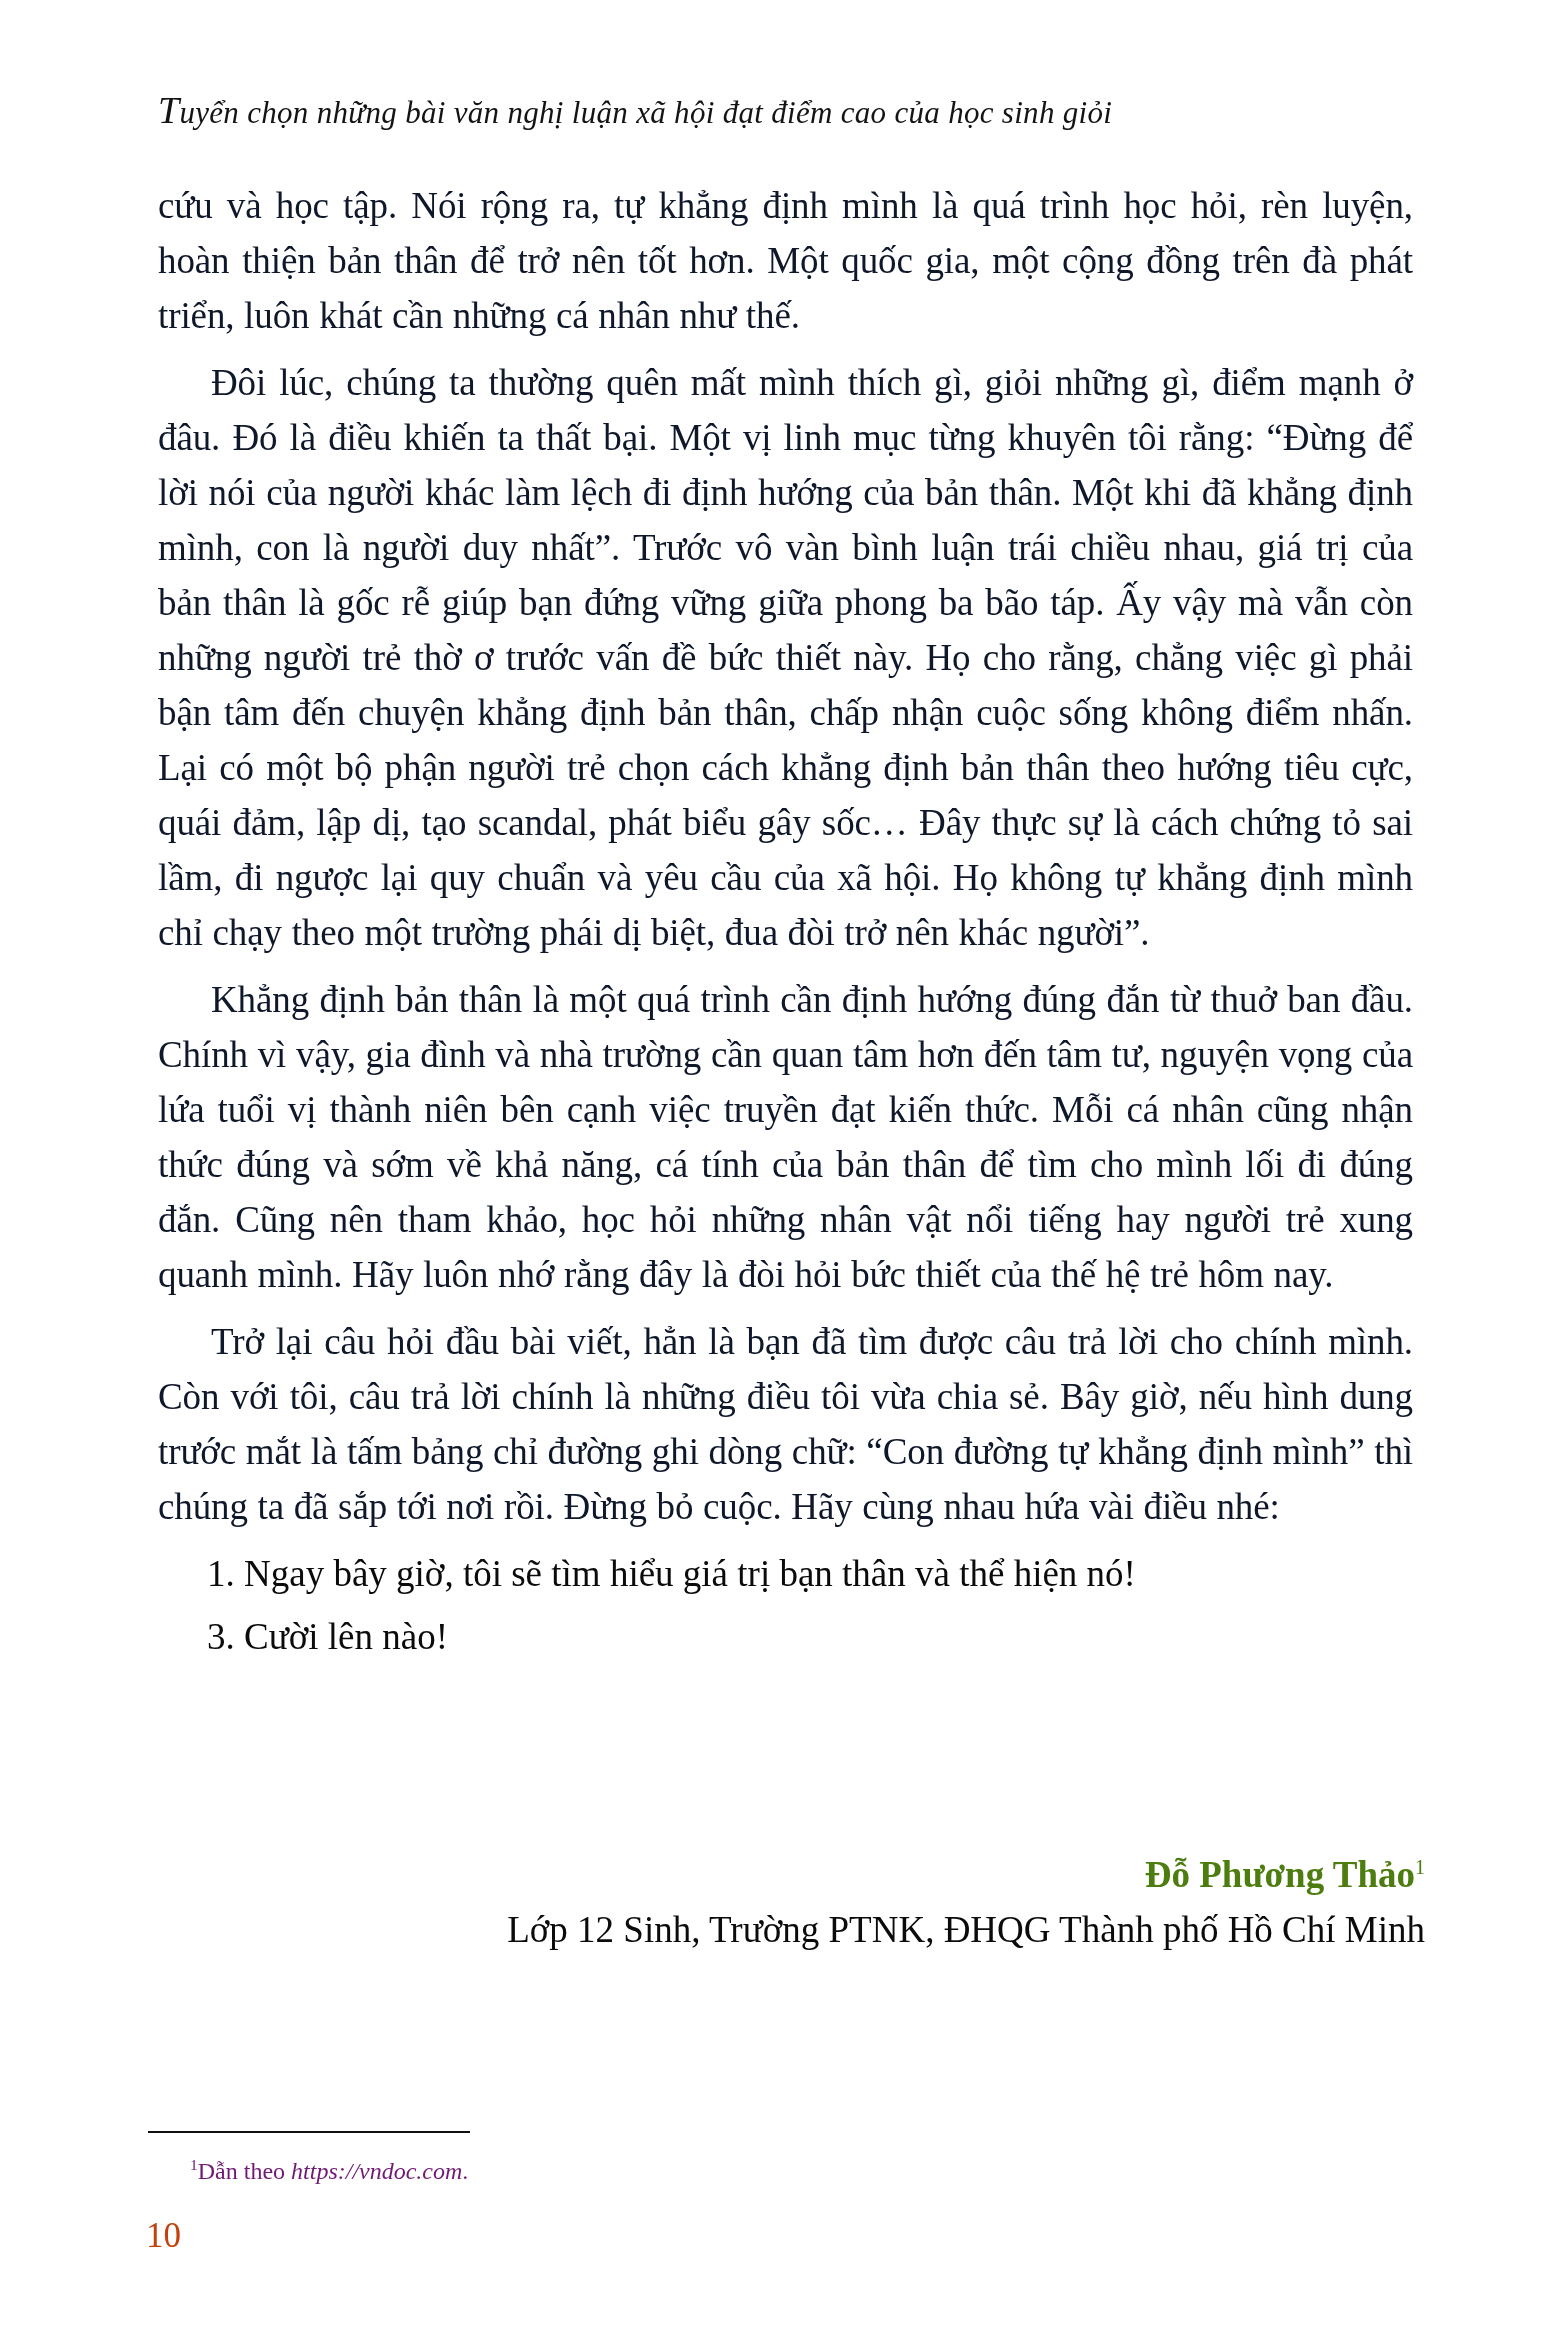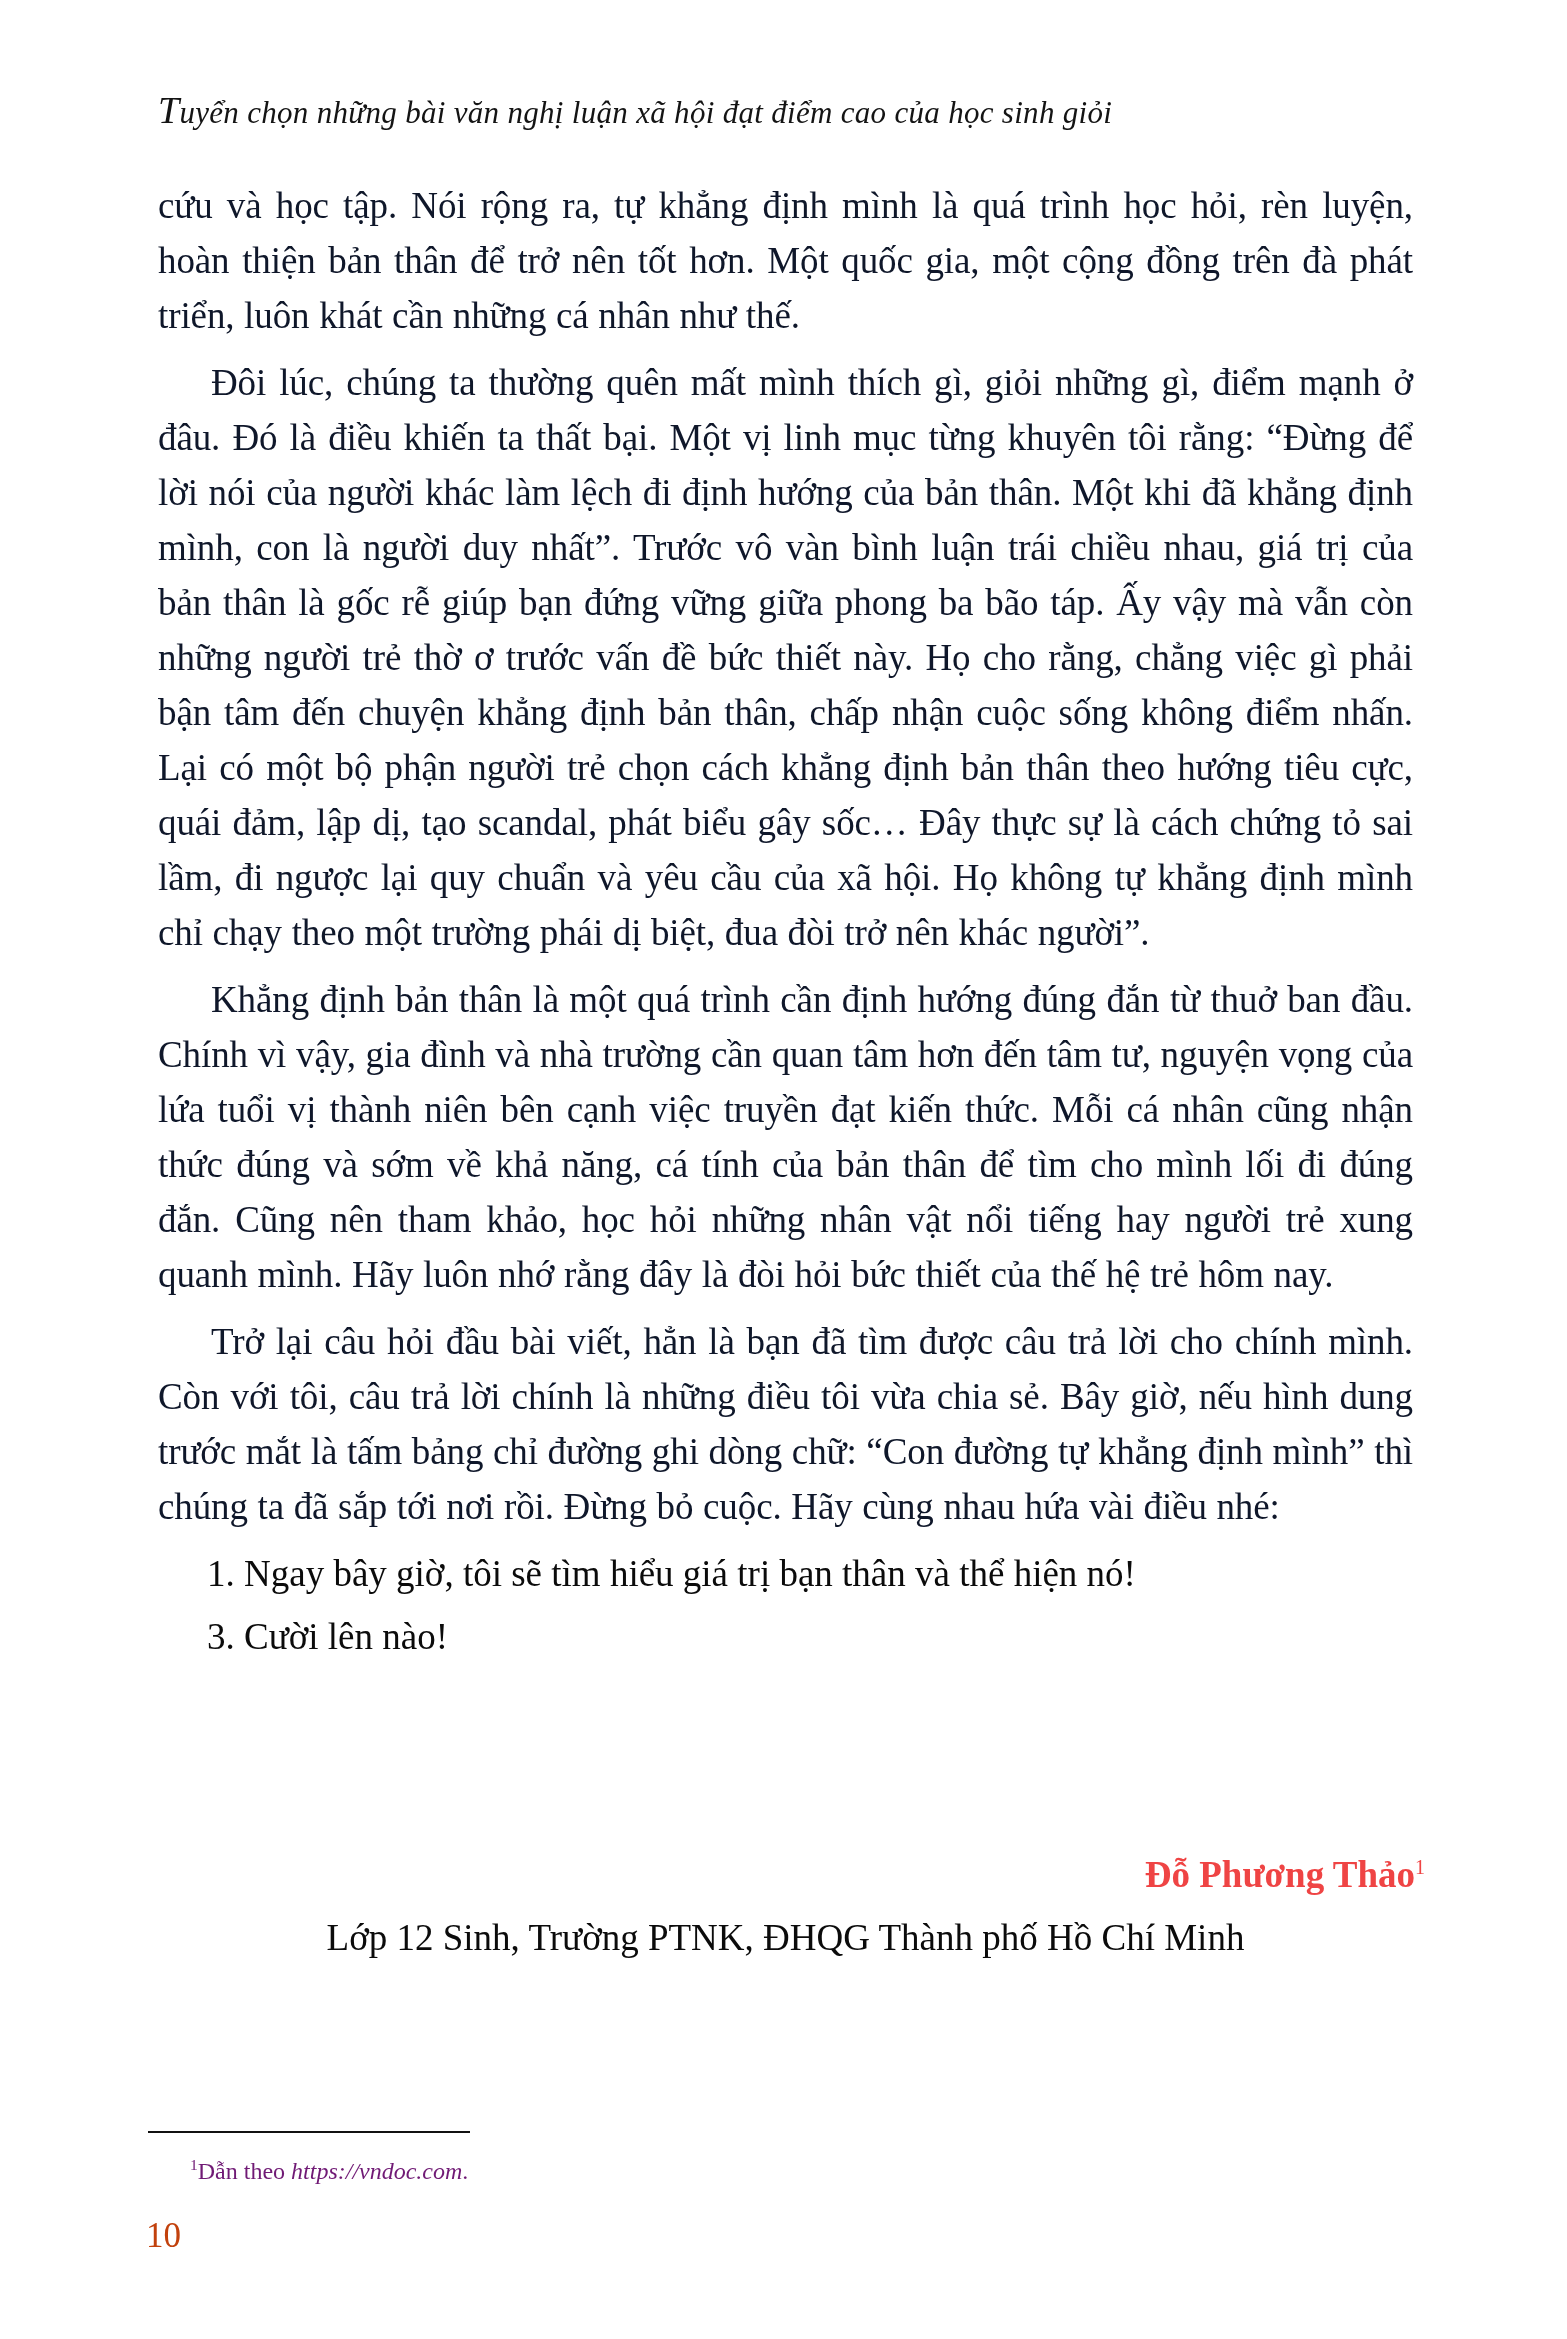--- a/index.html
+++ b/index.html
@@ -77,31 +77,31 @@
     left: 146px;
     top: 1848px;
     width: 1279px;
   }
   .sig-name {
     margin: 0;
     text-align: right;
     font-weight: bold;
     font-size: 37px;
     line-height: 53px;
-    color: #ef4444;
+    color: #4d7c0f;
   }
   .sig-name sup {
     font-size: 20px;
     font-weight: normal;
     vertical-align: super;
     line-height: 0;
   }
   .sig-affil {
-    margin: 8px;
-    text-align: center;
+    margin: 0;
+    text-align: right;
     font-size: 37px;
     line-height: 57px;
     color: #0b0b0b;
   }
 
   
   .footnote-rule {
     position: absolute;
     left: 148px;
     top: 2131px;

